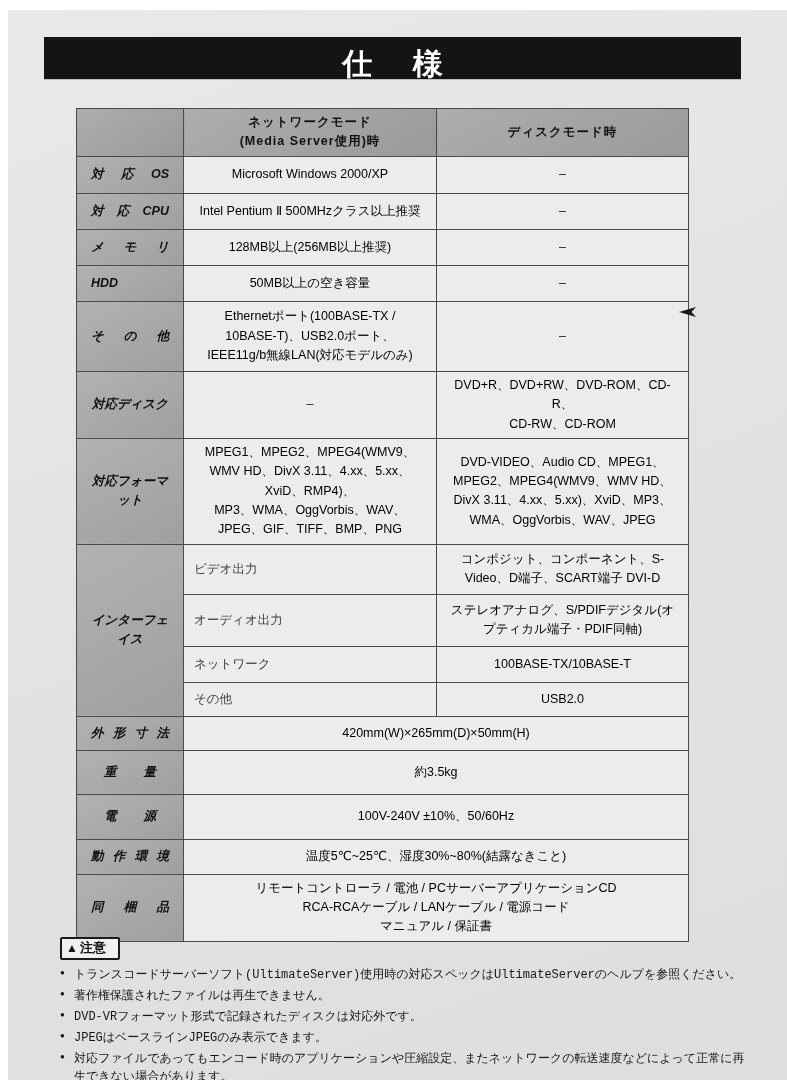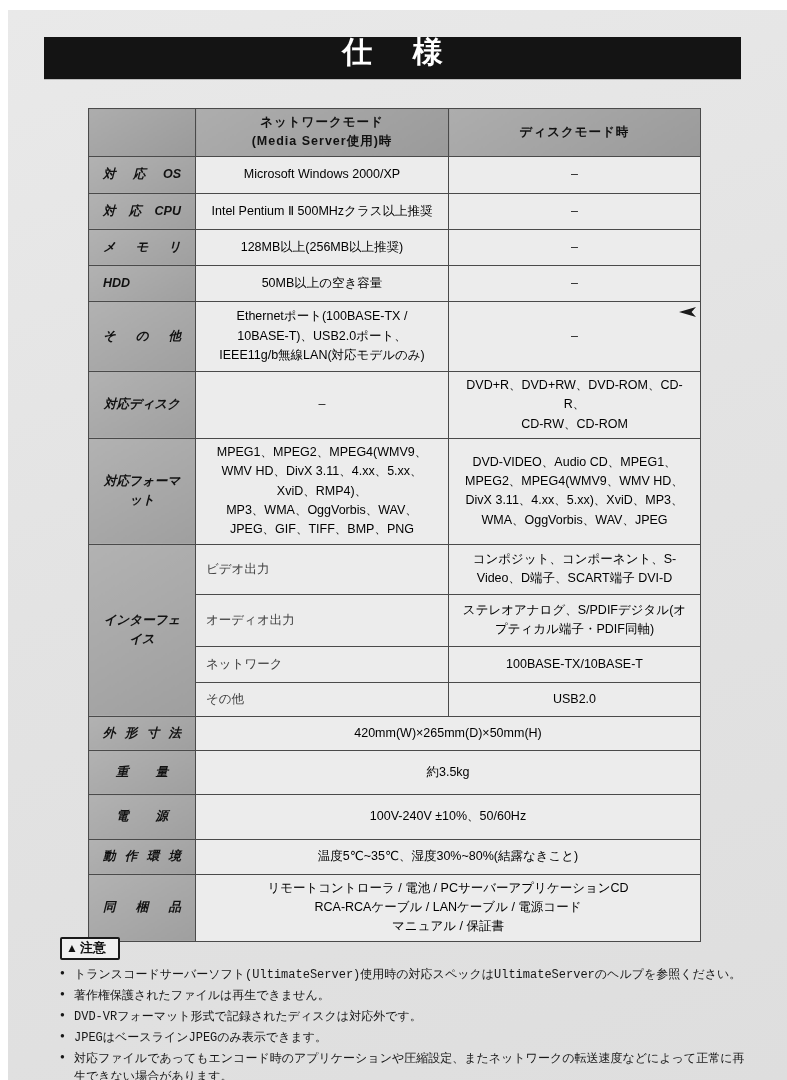--- a/index.html
+++ b/index.html
@@ -10,30 +10,30 @@
   }
   
   .page{
     position:absolute;left:8px;top:10px;right:0;bottom:0;
     background:linear-gradient(160deg,#e9e9e9 0%,#e3e3e3 45%,#dedede 100%);
   }
   
   .title-bar{
     position:absolute;left:36px;top:27px;width:697px;height:42px;
     background:#141414;color:#ffffff;
-    display:flex;align-items:flex-start;justify-content:center;
+    display:flex;align-items:flex-end;justify-content:center;
     box-shadow:0 1px 0 #bdbdbd;
   }
   .title-bar span{
     font-size:30px;font-weight:bold;letter-spacing:16px;text-indent:16px;
     line-height:1;
   }
   
   table.spec{
-    position:absolute;left:80px;top:98px;width:612px;
+    position:absolute;left:68px;top:98px;width:612px;
     border-collapse:collapse;table-layout:fixed;
     border:1px solid #3d3d3d;
   }
   table.spec td,table.spec th{
     border:1px solid #4a4a4a;
     padding:4px 10px;
     font-size:12.5px;
     vertical-align:middle;
     white-space:pre-line;
     line-height:1.55;
@@ -178,21 +178,21 @@
       <td class="val" colspan="2">約3.5kg</td>
     </tr>
 
     <tr style="height:35px">
       <th class="lbl"><span class="spread-sm">電源</span></th>
       <td class="val" colspan="2">100V-240V ±10%、50/60Hz</td>
     </tr>
 
     <tr style="height:35px">
       <th class="lbl"><span class="spread">動作環境</span></th>
-      <td class="val" colspan="2">温度5℃~35℃、湿度30%~80%(結露なきこと)</td>
+      <td class="val" colspan="2">温度5℃~25℃、湿度30%~80%(結露なきこと)</td>
     </tr>
 
     <tr style="height:62px">
       <th class="lbl"><span class="spread">同梱品</span></th>
       <td class="val" colspan="2">リモートコントローラ / 電池 / PCサーバーアプリケーションCD
 RCA-RCAケーブル / LANケーブル / 電源コード
 マニュアル / 保証書</td>
     </tr>
   </tbody>
     </table>

